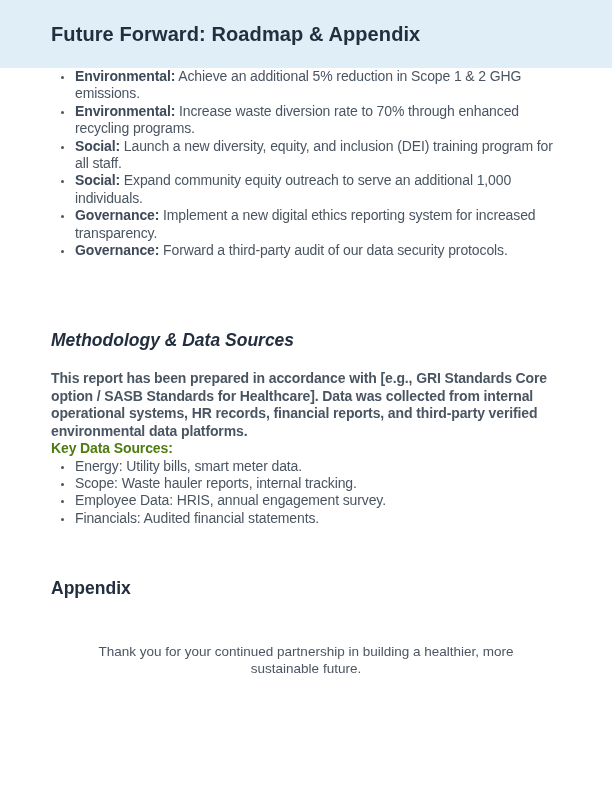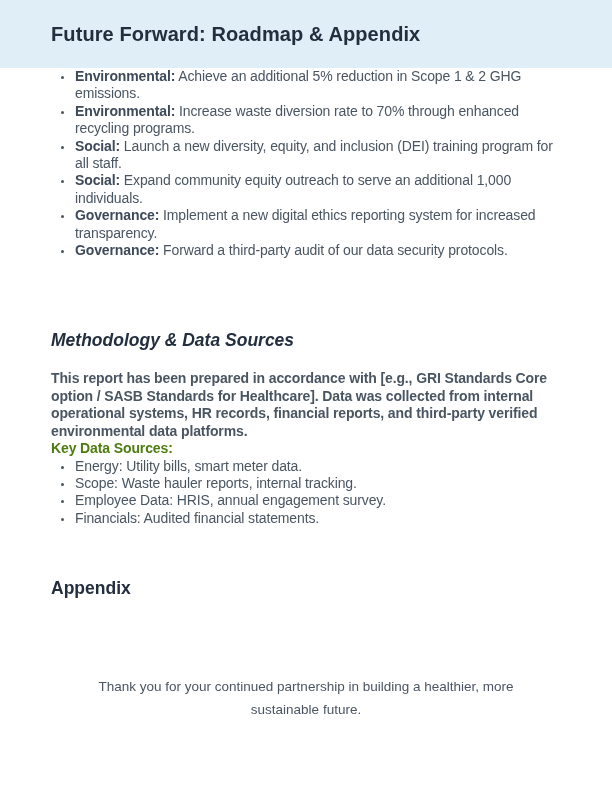--- a/index.html
+++ b/index.html
@@ -50,24 +50,24 @@
     margin: 0; padding: 0 0 0 23px;
     list-style: disc outside;
   }
   li { padding-left: 1px; }
   li::marker { font-size: 10px; color: #4a5562; }
 
   .lead { font-weight: 700; color: #3e4a59; }
   .kds  { font-weight: 700; color: #4d7c0f; margin: 0; }
 
   .closing {
-    margin-top: 76px;
+    margin-top: 44px;
     text-align: center;
     font-size: 13.5px;
-    line-height: 23px;
+    line-height: 17px;
     color: #4b5563;
   }
   .closing .inner {
     display: inline-block;
     max-width: 470px;
   }
 </style>
 </head>
 <body>
 

